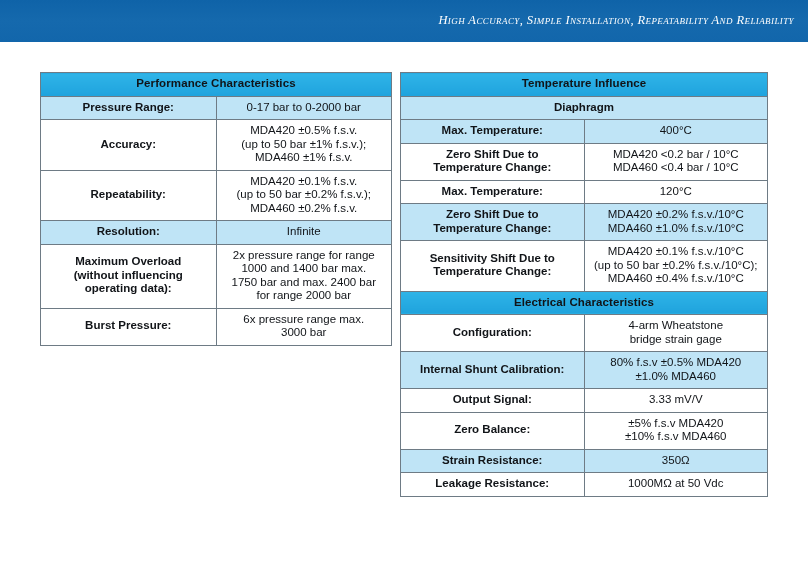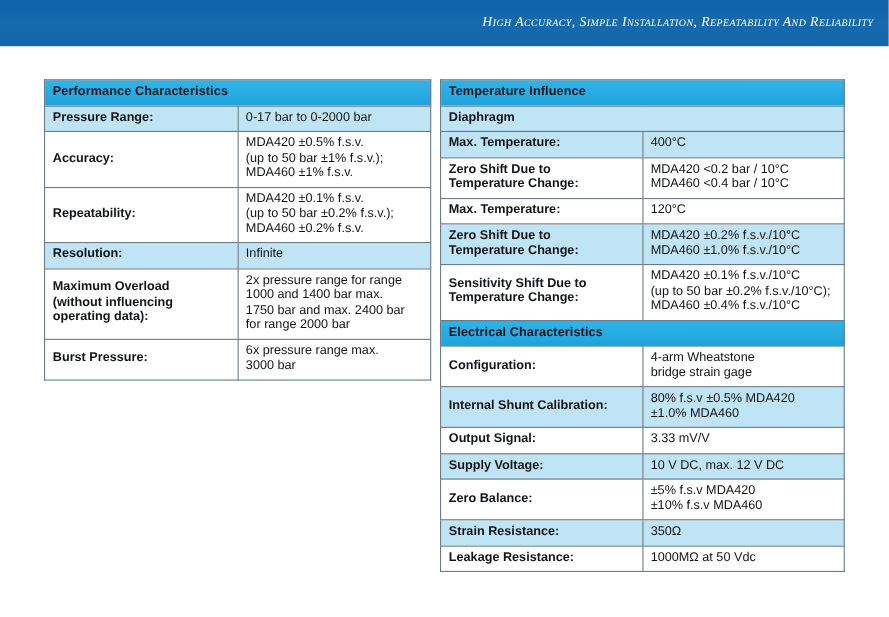--- a/index.html
+++ b/index.html
@@ -53,20 +53,21 @@
     width: 100%;
     table-layout: fixed;
   }
   table.spec td, table.spec th {
     border: 1px solid #6e7b85;
     vertical-align: middle;
     padding: 4px 7px 5px 7px;
     font-size: 11.5px;
     line-height: 13.5px;
     color: #111418;
+    text-align: center;
   }
   .hdr-row td {
     background: #29ace3;
     background: linear-gradient(to bottom, #2fb4e8 0%, #1fa3dd 100%);
     color: #ffffff;
     font-size: 15px;
     font-weight: bold;
     padding: 5px 8px 6px 8px;
     letter-spacing: 0.1px;
     border: 1px solid #4b6170;
@@ -174,24 +175,20 @@
             <td class="val">4-arm Wheatstone<br>bridge strain gage</td>
           </tr>
           <tr class="shade">
             <td class="lbl">Internal Shunt Calibration:</td>
             <td class="val">80% f.s.v ±0.5% MDA420<br>±1.0% MDA460</td>
           </tr>
           <tr class="plain">
             <td class="lbl">Output Signal:</td>
             <td class="val">3.33 mV/V</td>
           </tr>
-          <tr class="shade">
-            <td class="lbl">Supply Voltage:</td>
-            <td class="val">10 V DC, max. 12 V DC</td>
-          </tr>
           <tr class="plain">
             <td class="lbl">Zero Balance:</td>
             <td class="val">±5% f.s.v MDA420<br>±10% f.s.v MDA460</td>
           </tr>
           <tr class="shade">
             <td class="lbl">Strain Resistance:</td>
             <td class="val">350Ω</td>
           </tr>
           <tr class="plain">
             <td class="lbl">Leakage Resistance:</td>

